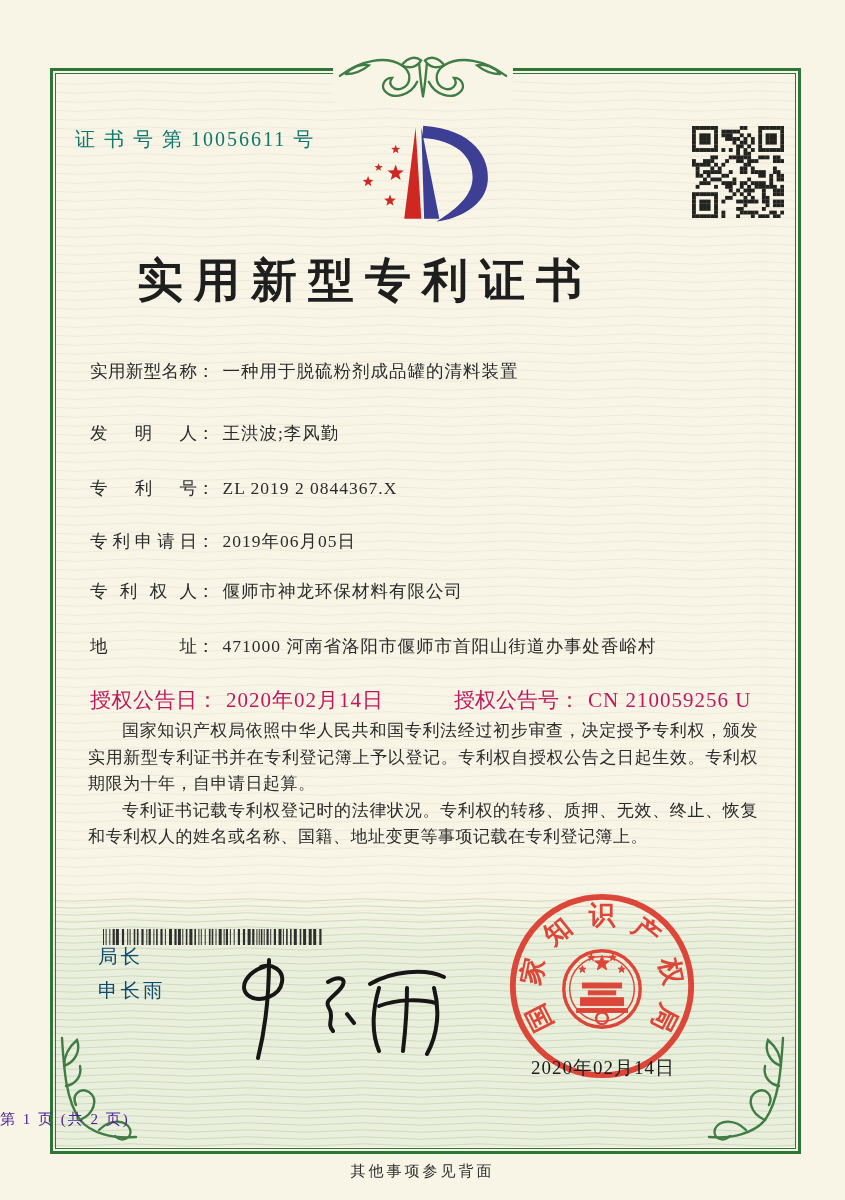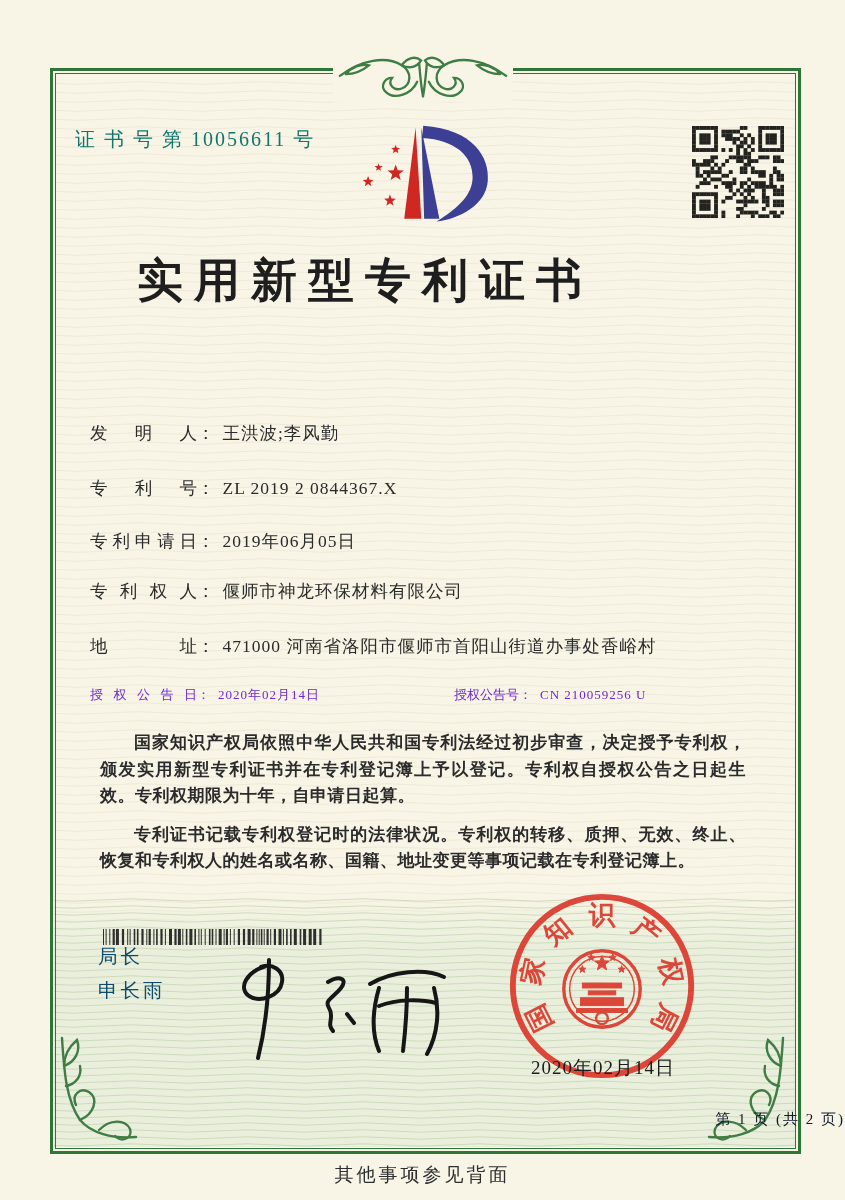--- a/index.html
+++ b/index.html
@@ -27,40 +27,40 @@
   .logo{position:absolute;left:332px;top:114px;width:190px;height:124px;}
   .qr{position:absolute;left:692px;top:126px;width:92px;height:92px;}
   .title{position:absolute;left:0;top:250px;width:730px;text-align:center;font-size:46px;font-weight:700;
          color:#1e1e1e;letter-spacing:11px;}
 
   
   .field-row{position:absolute;left:90px;width:690px;font-size:17.5px;color:#2b2b2b;white-space:nowrap;}
   .flabel{display:inline-block;width:107px;text-align:justify;text-align-last:justify;vertical-align:bottom;}
   .colon{margin-right:8px;}
   .fvalue{letter-spacing:1px;}
-  .grant-row{position:absolute;left:90px;top:686px;width:690px;font-size:13px;color:#6d28d9;white-space:nowrap;}
+  .grant-row{position:absolute;left:90px;top:686px;width:690px;font-size:21px;color:#be185d;white-space:nowrap;}
   .grant-no{position:absolute;left:340px;top:0;margin-left:24px;}
 
   
   .body-text{position:absolute;left:88px;top:718px;width:670px;font-size:17px;line-height:26.5px;
              color:#2b2b2b;text-align:justify;letter-spacing:.5px;}
-  .body-text p{margin:12px;text-indent:2em;font-weight:bold;}
+  .body-text p{margin:0;text-indent:2em;}
 
   
   .barcode{position:absolute;left:103px;top:929px;width:220px;height:16px;}
   .commissioner{position:absolute;left:98px;top:940px;font-size:19.5px;color:#0c4a6e;letter-spacing:3px;line-height:34px;}
   .signature{position:absolute;left:228px;top:952px;width:235px;height:118px;}
   .signature path{fill:none;stroke:#161616;stroke-width:4;stroke-linecap:round;stroke-linejoin:round;}
   .seal{position:absolute;left:504px;top:888px;width:196px;height:196px;opacity:.92;}
   .seal text{font-family:"Liberation Serif","DejaVu Serif",serif;font-weight:700;font-size:27px;fill:#dc392d;}
   .seal .emblem{fill:#dc392d;stroke:#dc392d;}
   .seal-date{position:absolute;left:503px;top:1055px;width:200px;text-align:center;font-size:19px;color:#1d1d1d;letter-spacing:1px;}
 
-  .page-info{position:absolute;left:0;top:1110px;width:845px;text-align:right;font-size:15px;color:#0f172a;letter-spacing:2px;}
-  .back-note{position:absolute;left:0;top:1162px;width:845px;text-align:center;font-size:19px;color:#2e2e2e;letter-spacing:3px;}
+  .page-info{position:absolute;left:0;top:1110px;width:845px;text-align:left;font-size:15px;color:#4c1d95;letter-spacing:2px;}
+  .back-note{position:absolute;left:0;top:1162px;width:845px;text-align:center;font-size:15px;color:#2e2e2e;letter-spacing:3px;}
 </style>
 </head>
 <body>
 
 <div class="page">
 
   <svg id="waves-page" class="waves-page" viewBox="0 0 739 1073" width="739" height="1073">
       <path d="M-10 9 q 31 2.6 62 0 q 31 -2.6 62 0 q 31 2.6 62 0 q 31 -2.6 62 0 q 31 2.6 62 0 q 31 -2.6 62 0 q 31 2.6 62 0 q 31 -2.6 62 0 q 31 2.6 62 0 q 31 -2.6 62 0 q 31 2.6 62 0 q 31 -2.6 62 0 q 31 2.6 62 0 q 31 -2.6 62 0" fill="none" stroke="#e7decb" stroke-opacity="0.55" stroke-width="1"></path>
       <path d="M-10 18 q 31 2.6 62 0 q 31 -2.6 62 0 q 31 2.6 62 0 q 31 -2.6 62 0 q 31 2.6 62 0 q 31 -2.6 62 0 q 31 2.6 62 0 q 31 -2.6 62 0 q 31 2.6 62 0 q 31 -2.6 62 0 q 31 2.6 62 0 q 31 -2.6 62 0 q 31 2.6 62 0 q 31 -2.6 62 0" fill="none" stroke="#e7decb" stroke-opacity="0.55" stroke-width="1"></path>
       <path d="M-10 27 q 31 2.6 62 0 q 31 -2.6 62 0 q 31 2.6 62 0 q 31 -2.6 62 0 q 31 2.6 62 0 q 31 -2.6 62 0 q 31 2.6 62 0 q 31 -2.6 62 0 q 31 2.6 62 0 q 31 -2.6 62 0 q 31 2.6 62 0 q 31 -2.6 62 0 q 31 2.6 62 0 q 31 -2.6 62 0" fill="none" stroke="#e7decb" stroke-opacity="0.55" stroke-width="1"></path>
@@ -564,20 +564,23 @@
       <rect x="16" y="24" width="1.05" height="1.05" fill="#22221f"></rect>
       <rect x="18" y="24" width="1.05" height="1.05" fill="#22221f"></rect>
       <rect x="19" y="24" width="1.05" height="1.05" fill="#22221f"></rect>
       <rect x="20" y="24" width="1.05" height="1.05" fill="#22221f"></rect>
       <rect x="22" y="24" width="1.05" height="1.05" fill="#22221f"></rect>
       <rect x="23" y="24" width="1.05" height="1.05" fill="#22221f"></rect>
     </svg>
 
   <div class="title">实用新型专利证书</div>
 
+  <div class="field-row" style="top:359px">
+    <span class="flabel">实用新型名称</span><span class="colon">：</span><span class="fvalue">一种用于脱硫粉剂成品罐的清料装置</span>
+  </div>
   <div class="field-row" style="top:421px">
     <span class="flabel">发明人</span><span class="colon">：</span><span class="fvalue">王洪波;李风勤</span>
   </div>
   <div class="field-row" style="top:476px">
     <span class="flabel">专利号</span><span class="colon">：</span><span class="fvalue">ZL 2019 2 0844367.X</span>
   </div>
   <div class="field-row" style="top:529px">
     <span class="flabel">专利申请日</span><span class="colon">：</span><span class="fvalue">2019年06月05日</span>
   </div>
   <div class="field-row" style="top:579px">

